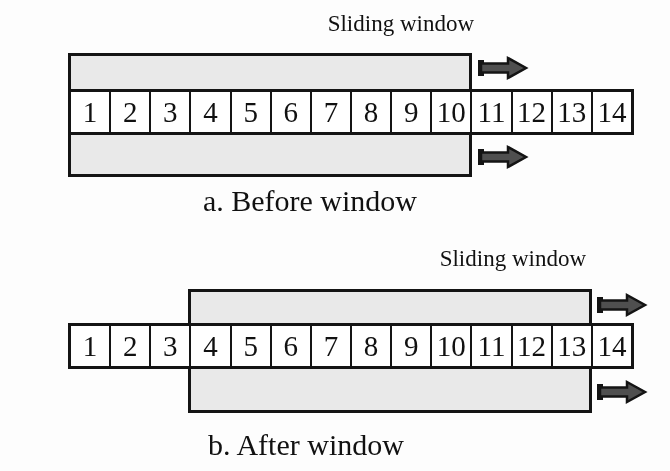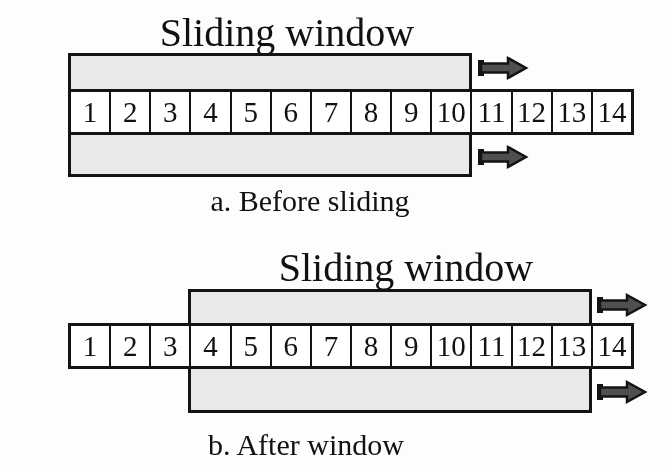--- a/index.html
+++ b/index.html
@@ -7,23 +7,23 @@
     position: relative;
     width: 670px;
     height: 471px;
     overflow: hidden;
     background: var(--background, #fdfdfd);
     font-family: "Liberation Serif", "DejaVu Serif", serif;
     color: #111;
   }
   .dtitle {
     position: absolute;
-    font-size: 40px;
+    font-size: 23px;
     line-height: 1.1;
-    text-align: center;
+    text-align: right;
     white-space: nowrap;
   }
   .window {
     position: absolute;
     width: 404px;
     height: 124px;
     background: var(--window-fill, #e9e9e9);
     border: 3px solid var(--outline, #141414);
     box-sizing: border-box;
     z-index: 1;
@@ -97,21 +97,21 @@
         <div class="cell">14</div>
       </div>
     <svg class="arrow aa1" width="52" height="26" viewBox="0 0 52 26" aria-hidden="true">
       <rect class="cap" x="1" y="5" width="6" height="16"></rect>
       <path class="shaft" d="M 4 8.5 H 31 V 3 L 49 13 L 31 23 V 17.5 H 4 Z"></path>
     </svg>
     <svg class="arrow aa2" width="52" height="26" viewBox="0 0 52 26" aria-hidden="true">
       <rect class="cap" x="1" y="5" width="6" height="16"></rect>
       <path class="shaft" d="M 4 8.5 H 31 V 3 L 49 13 L 31 23 V 17.5 H 4 Z"></path>
     </svg>
-    <div class="caption ca">a. Before sliding</div>
+    <div class="caption ca">a. Before window</div>
   </section>
 
   <section>
     <div class="dtitle tb">Sliding window</div>
     <div class="window wb"></div>
     <div class="cellrow rb">
         <div class="cell">1</div>
         <div class="cell">2</div>
         <div class="cell">3</div>
         <div class="cell">4</div>

